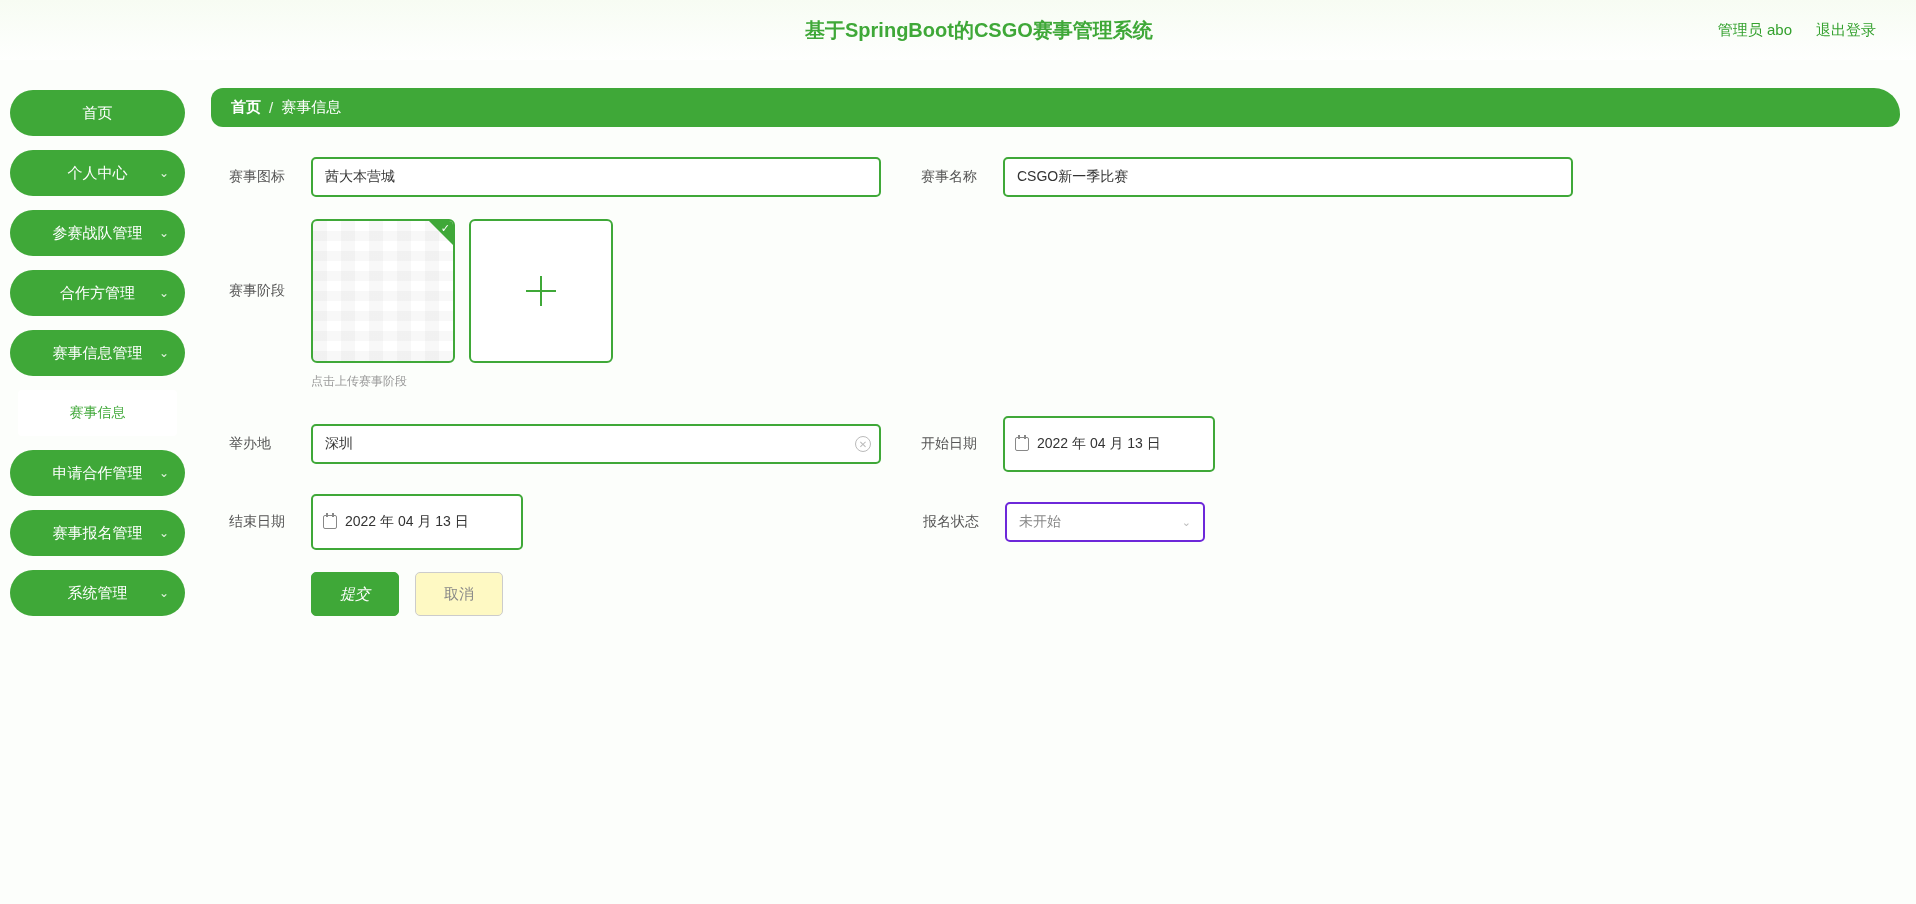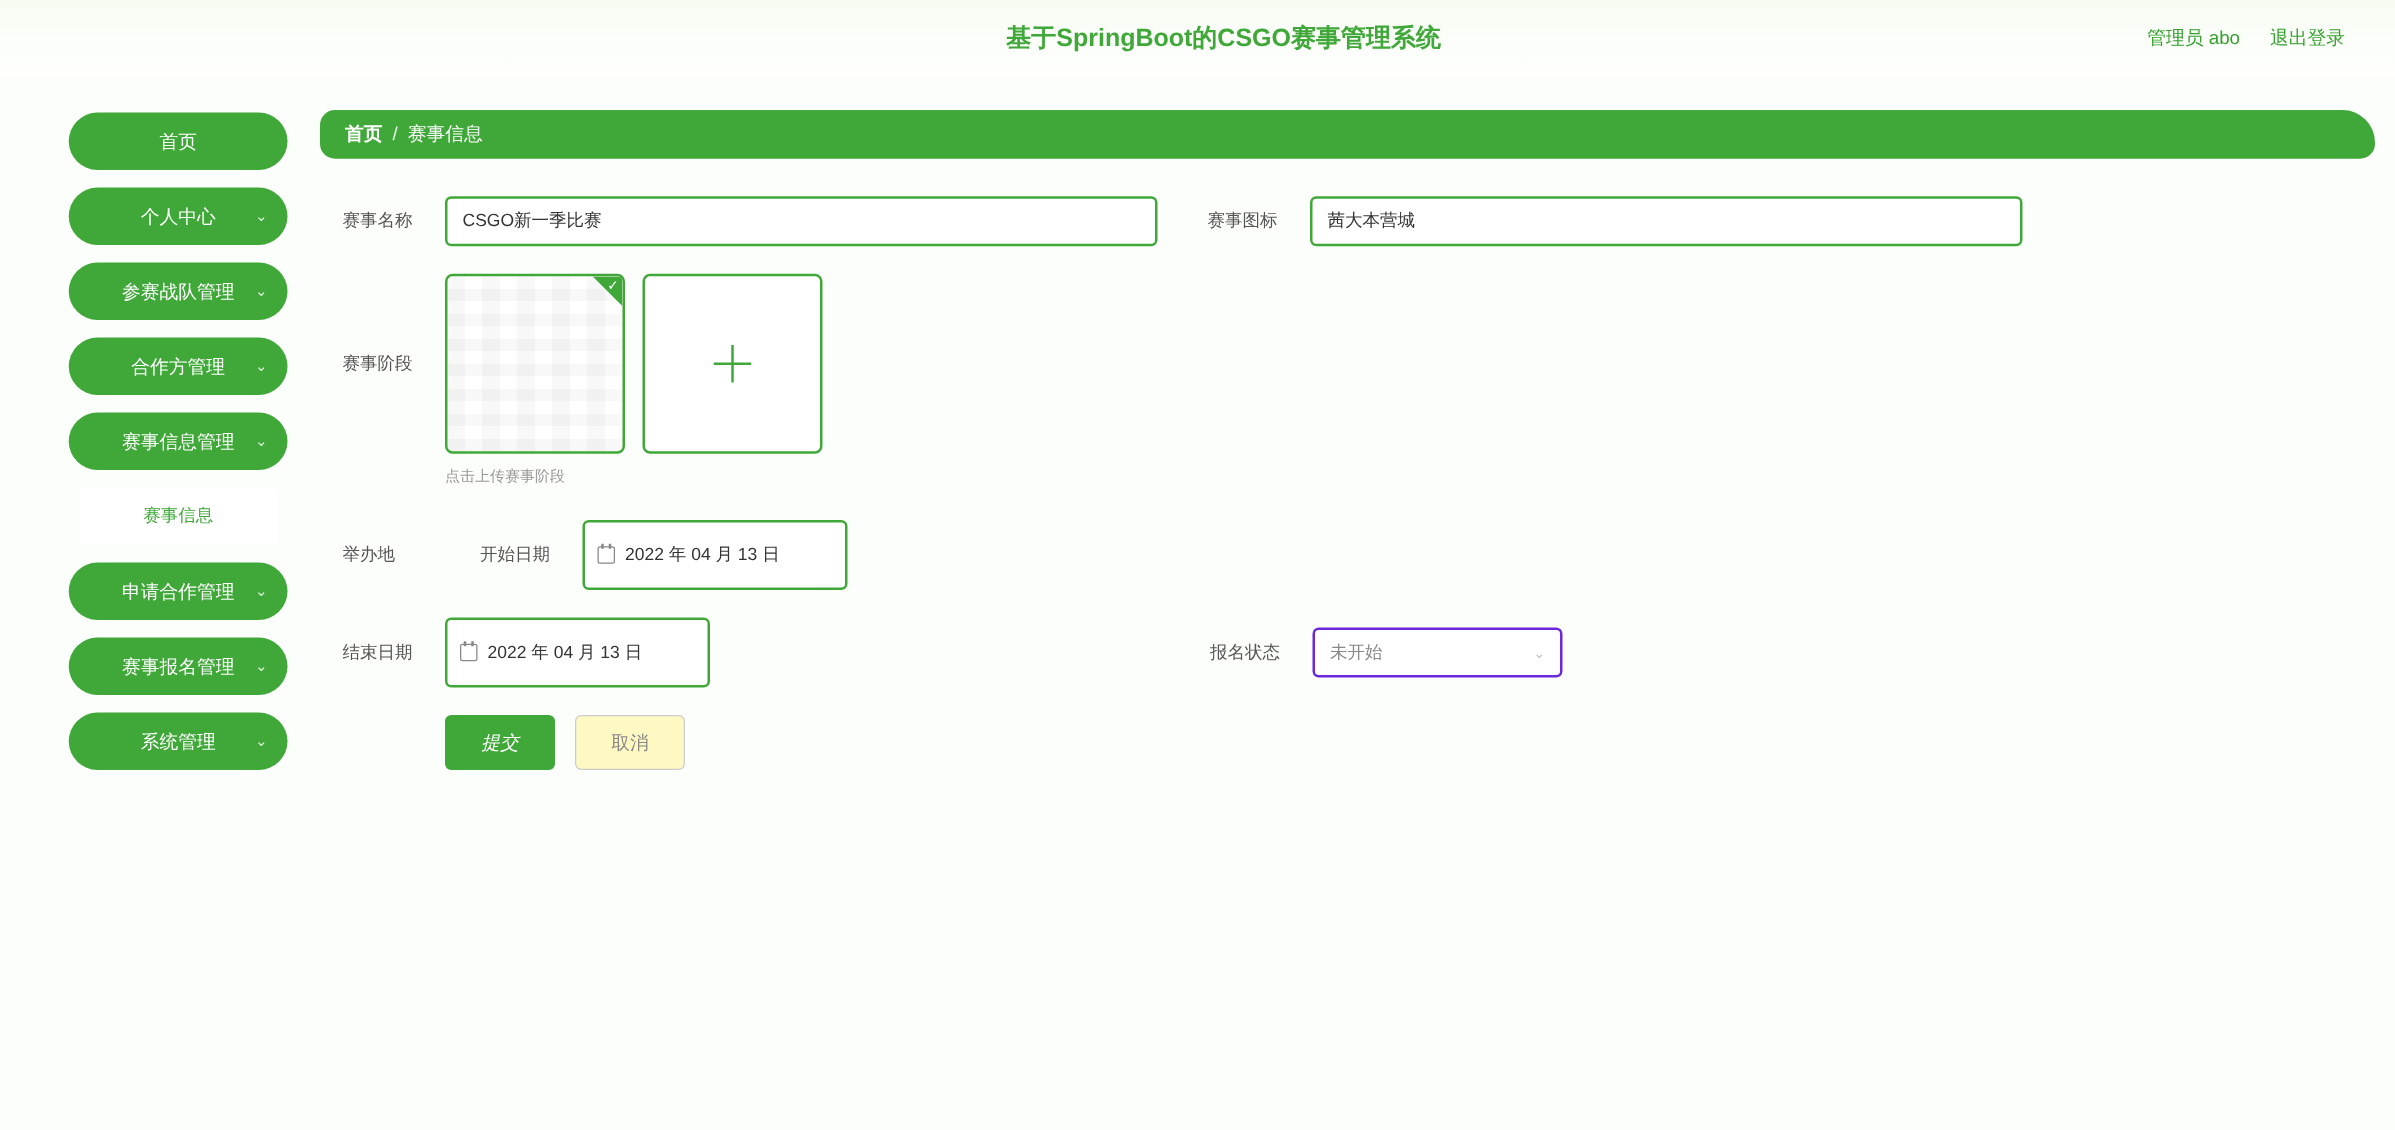--- a/index.html
+++ b/index.html
@@ -3,21 +3,21 @@
 <meta charset="utf-8">
 <style>
 * { box-sizing: border-box; margin: 0; padding: 0; }
 body { font-family: "Microsoft YaHei", Arial, sans-serif; font-size: 14px; background: #fcfefb; color: #333; }
 
 .header { height: 60px; display: flex; align-items: center; justify-content: space-between; padding: 0 40px; background: linear-gradient(#f7fcf3, #fefffe); }
 .header-title { flex: 1; text-align: center; font-size: 20px; font-weight: bold; color: #3fa838; }
 .header-right { display: flex; align-items: center; gap: 24px; color: #34a12e; font-size: 15px; }
 .header-right span { cursor: pointer; }
 
-.layout { display: flex; min-height: calc(100vh - 60px); padding-left: 45px; }
+.layout { display: flex; min-height: calc(100vh - 60px); }
 .sidebar { width: 195px; padding: 30px 10px 0 10px; display: flex; flex-direction: column; gap: 14px; }
 .nav-pill { background: #3fa838; color: #fff; border-radius: 26px; height: 46px; display: flex; align-items: center; justify-content: center; position: relative; cursor: pointer; font-size: 15px; }
 .nav-pill .chev { position: absolute; right: 16px; font-size: 12px; color: #e0f3de; }
 .nav-sub { background: #fff; border-radius: 4px; margin: 0 8px; padding: 14px 0; text-align: center; color: #3fa838; font-size: 14px; cursor: pointer; }
 
 .main { flex: 1; padding: 28px 16px 0 16px; }
 .breadcrumb { background: #3fa838; color: #fff; border-radius: 12px 26px 12px 12px; padding: 10px 20px; font-size: 15px; display: flex; align-items: center; gap: 8px; }
 .breadcrumb .home { font-weight: bold; }
 .breadcrumb .sep { opacity: .9; }
 
@@ -111,45 +111,49 @@
     <div class="breadcrumb">
       <span class="home">首页</span>
       <span class="sep">/</span>
       <span>赛事信息</span>
     </div>
 
     <div class="form-area">
 
       <div class="form-row">
         <div class="form-group">
+          <div class="label">赛事图标</div>
+          <input class="input md" value="茜大本营城" style="">
+        </div>
+        <div class="form-group">
           <div class="label">赛事名称</div>
           <input class="input lg" value="CSGO新一季比赛" style="">
-        </div>
-        <div class="form-group">
-          <div class="label">赛事图标</div>
-          <input class="input md" value="茜大本营城" style="">
         </div>
       </div>
 
       <div class="upload-row">
         <div class="label">赛事阶段</div>
         <div class="thumbs">
           <div class="thumb table-preview">
             <div class="corner"></div>
           </div>
           <div class="thumb add">
             <div class="plus"></div>
           </div>
         </div>
       </div>
       <div class="hint">点击上传赛事阶段</div>
 
       <div class="form-row">
         <div class="form-group">
           <div class="label">举办地</div>
+          <div class="input-wrap">
+            <input class="input lg" value="深圳" style="">
+            <span class="clear-icon">✕</span>
+          </div>
         </div>
         <div class="form-group">
           <div class="label">开始日期</div>
           <div class="date-input">
             <span class="cal-icon"></span>
             <span>2022 年 04 月 13 日</span>
           </div>
         </div>
       </div>
 

